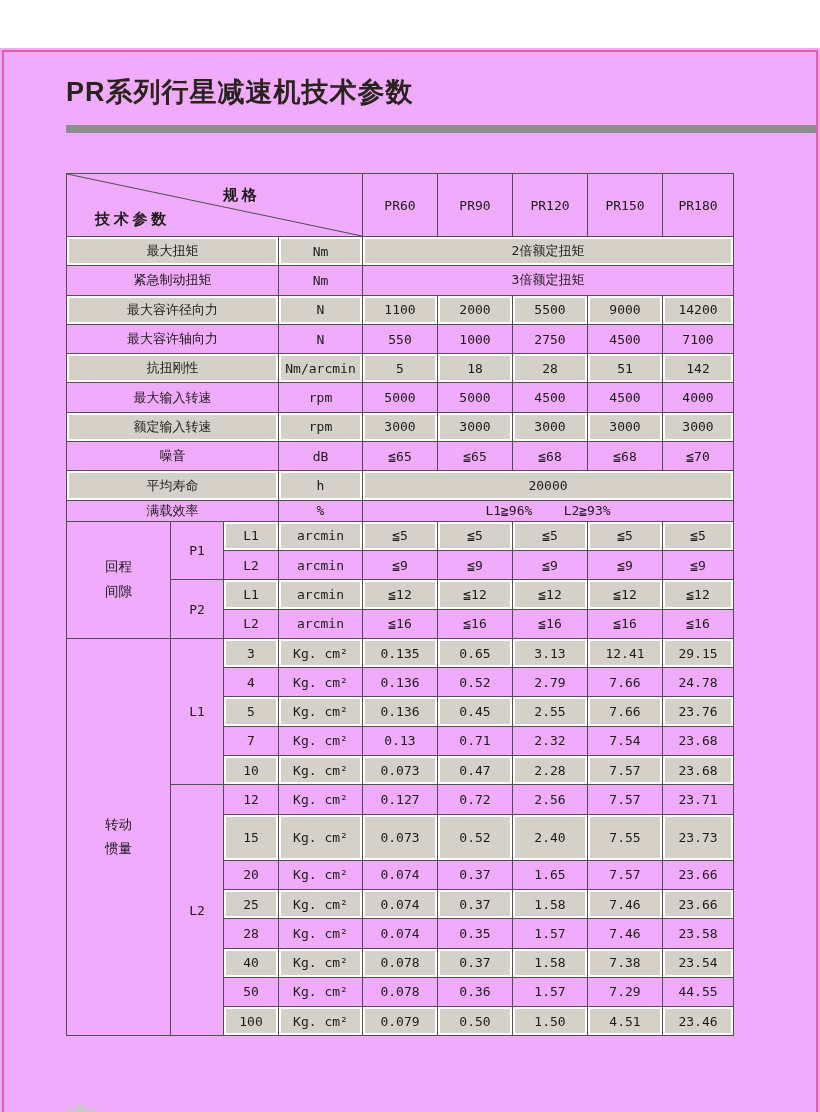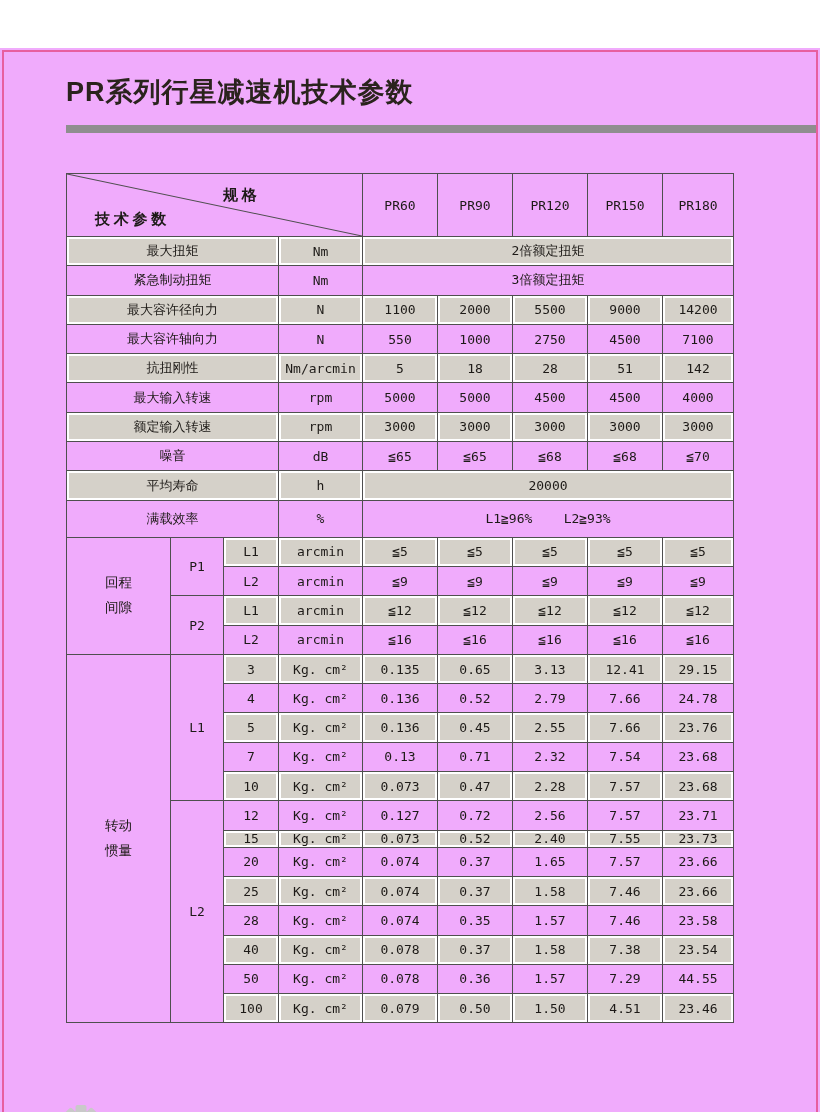--- a/index.html
+++ b/index.html
@@ -134,21 +134,21 @@
             <td class="val">≦65</td>
             <td class="val">≦68</td>
             <td class="val">≦68</td>
             <td class="val">≦70</td>
           </tr>
           <tr style="height: 29.3px;">
             <td class="lbl g" colspan="3">平均寿命</td>
             <td class="unit g">h</td>
             <td class="val span-val g" colspan="5">20000</td>
           </tr>
-          <tr style="height: 37px;">
+          <tr style="height: 21px;">
             <td class="lbl" colspan="3">满载效率</td>
             <td class="unit">%</td>
             <td class="val span-val" colspan="5">L1≧96%    L2≧93%</td>
           </tr>
           <tr style="height: 29.3px;">
             <td class="sec" rowspan="4"><span class="vlabel">回程间隙</span></td>
             <td class="mono" rowspan="2">P1</td>
             <td class="mono g">L1</td>
             <td class="unit g">arcmin</td>
             <td class="val g">≦5</td>
@@ -235,21 +235,21 @@
           <tr style="height: 29.3px;">
             <td class="mono" rowspan="8">L2</td>
             <td class="mono">12</td>
             <td class="unit">Kg. cm²</td>
             <td class="val">0.127</td>
             <td class="val">0.72</td>
             <td class="val">2.56</td>
             <td class="val">7.57</td>
             <td class="val">23.71</td>
           </tr>
-          <tr style="height: 17px;">
+          <tr style="height: 46px;">
             <td class="mono g">15</td>
             <td class="unit g">Kg. cm²</td>
             <td class="val g">0.073</td>
             <td class="val g">0.52</td>
             <td class="val g">2.40</td>
             <td class="val g">7.55</td>
             <td class="val g">23.73</td>
           </tr>
           <tr style="height: 29.3px;">
             <td class="mono">20</td>

